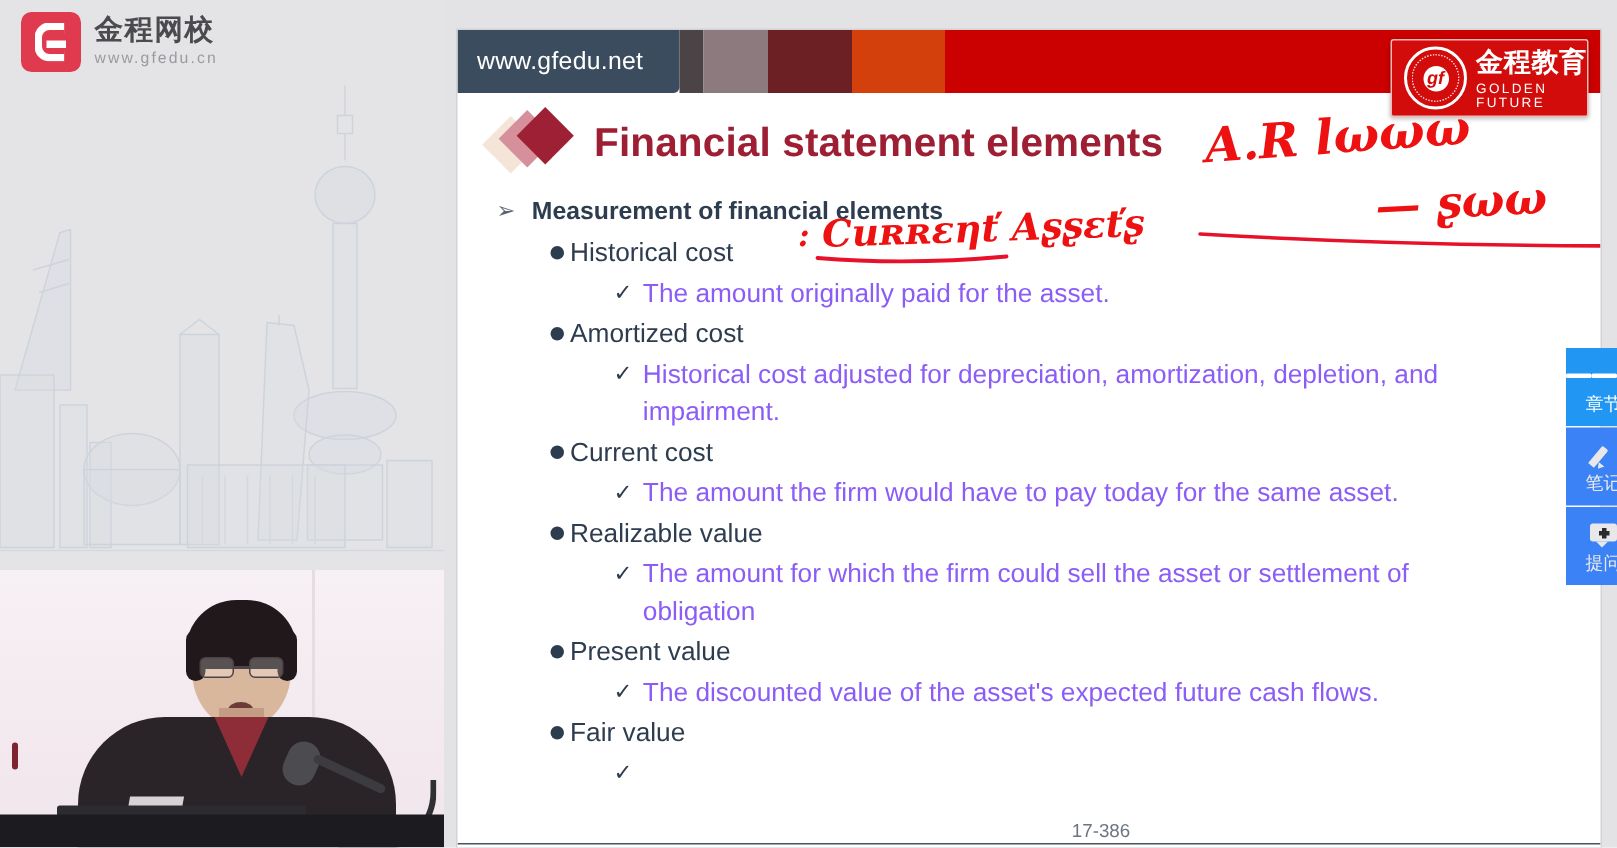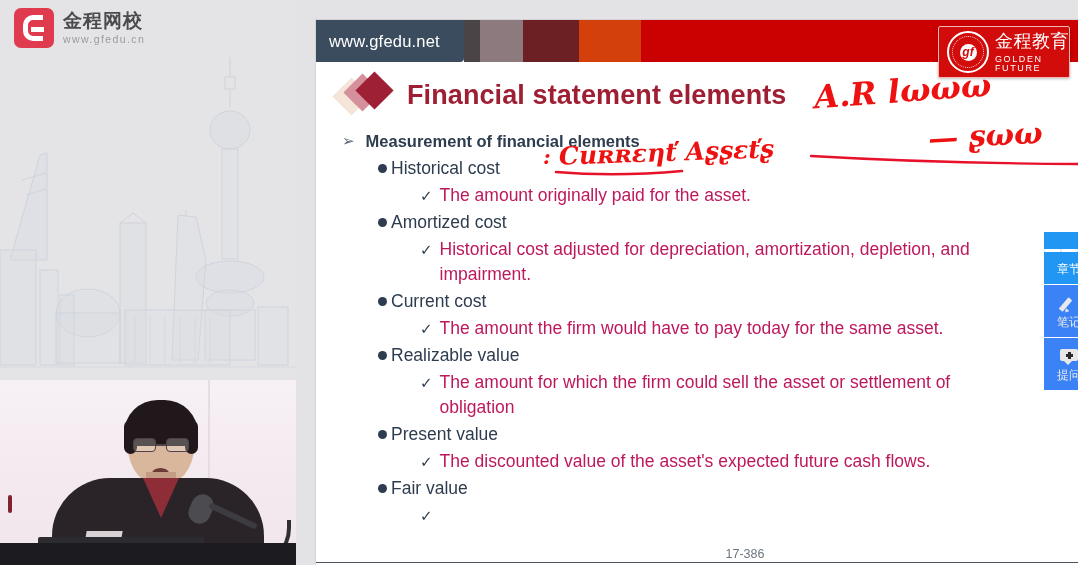--- a/index.html
+++ b/index.html
@@ -77,21 +77,21 @@
   .v-mic-head{position:absolute;left:190px;top:114px;width:22px;height:30px;border-radius:11px;background:#4b4b50;transform:rotate(24deg);}
   .v-mic-stem{position:absolute;left:207px;top:133px;width:52px;height:6px;background:#3b3b40;transform:rotate(25deg);border-radius:3px;}
   .v-cable{position:absolute;left:225px;top:140px;width:62px;height:44px;border:4px solid #2f2f34;border-top:none;border-left:none;border-radius:0 0 40px 0;}
   .v-desk{position:absolute;left:0;bottom:0;width:296px;height:22px;background:#1c1c20;}
   .v-laptop{position:absolute;left:38px;bottom:18px;width:166px;height:10px;background:#2b2b30;border-radius:2px;}
   .v-laptop2{position:absolute;left:86px;bottom:26px;width:36px;height:8px;background:#d8d2d4;transform:skewX(-10deg);}
   .v-marker{position:absolute;left:8px;bottom:52px;width:4px;height:18px;background:#7d2430;border-radius:2px;}
 
   
   .slide{
-    position:absolute;left:316px;top:20px;width:762px;height:545px;
+    position:absolute;left:305px;top:20px;width:762px;height:545px;
     background:#ffffff;
     box-shadow:0 0 0 1px #d3d3d6;
     overflow:hidden;
   }
   .slide-header{
     position:absolute;left:0;top:0;width:762px;height:42px;display:flex;
   }
   .hdr-url{
     width:148px;background:#3a4c5e;border-radius:0 0 4px 0;
     display:flex;align-items:center;padding-left:13px;box-sizing:border-box;
@@ -116,21 +116,21 @@
   }
   .seal:before{
     content:"";position:absolute;inset:3px;border:1px dotted rgba(255,255,255,.85);border-radius:50%;
   }
   .seal span{
     width:17px;height:17px;border-radius:50%;background:#ffffff;color:#d20b0b;
     font-size:12px;font-weight:bold;font-style:italic;
     display:flex;align-items:center;justify-content:center;line-height:1;
   }
   .logo-txt{display:flex;flex-direction:column;line-height:1;}
-  .logo-cn{font-size:18px;font-weight:normal;color:#fff;letter-spacing:.5px;}
+  .logo-cn{font-size:18px;font-weight:bold;color:#fff;letter-spacing:.5px;}
   .logo-en{font-size:9px;color:#fff;letter-spacing:1.6px;margin-top:5px;}
 
   
   .title-row{position:absolute;left:22px;top:56px;display:flex;align-items:center;gap:13px;text-align:right;}
   .diamonds{position:relative;width:56px;height:38px;flex:none;}
   .dia{position:absolute;width:27px;height:27px;transform:rotate(45deg);}
   .dia.a{left:0;top:7px;background:#f5e5d8;}
   .dia.b{left:11px;top:3px;background:#d6909b;}
   .dia.c{left:23px;top:1px;background:#9e2034;}
   .slide-title{font-size:27px;font-weight:bold;color:#9e1f33;letter-spacing:.1px;white-space:nowrap;}
@@ -140,21 +140,21 @@
   .lv1{display:flex;align-items:flex-start;gap:11px;margin:0 0 4px 26px;}
   .lv1 .arrow{color:#5a6472;font-size:15px;line-height:22px;flex:none;}
   .lv1 .t{font-size:16.5px;font-weight:bold;color:#2d3c4e;line-height:22px;}
   .lv2{display:flex;align-items:flex-start;gap:4px;margin:0 0 2px 62px;position:relative;}
   .lv2 .dot{
     width:9px;height:9px;border-radius:50%;background:#2d3c4e;flex:none;margin-top:8px;
   }
   .lv2 .t{font-size:17.5px;color:#2d3c4e;line-height:25px;}
   .lv3{display:flex;align-items:flex-start;gap:7px;margin:0 0 2px 104px;}
   .lv3 .chk{color:#2d3c4e;font-size:15px;line-height:25px;flex:none;}
-  .lv3 .t{font-size:17.5px;color:#be185d;line-height:25px;max-width:572px;}
+  .lv3 .t{font-size:17.5px;color:#8b5cf6;line-height:25px;max-width:572px;}
   .underlined{position:relative;}
 
   
   .ann{position:absolute;color:#ee1111;pointer-events:none;}
   .ann-hand{
     font-family:"DejaVu Serif",serif;font-style:italic;font-weight:bold;
     color:#ee1111;white-space:nowrap;
   }
 
   .page-no{

